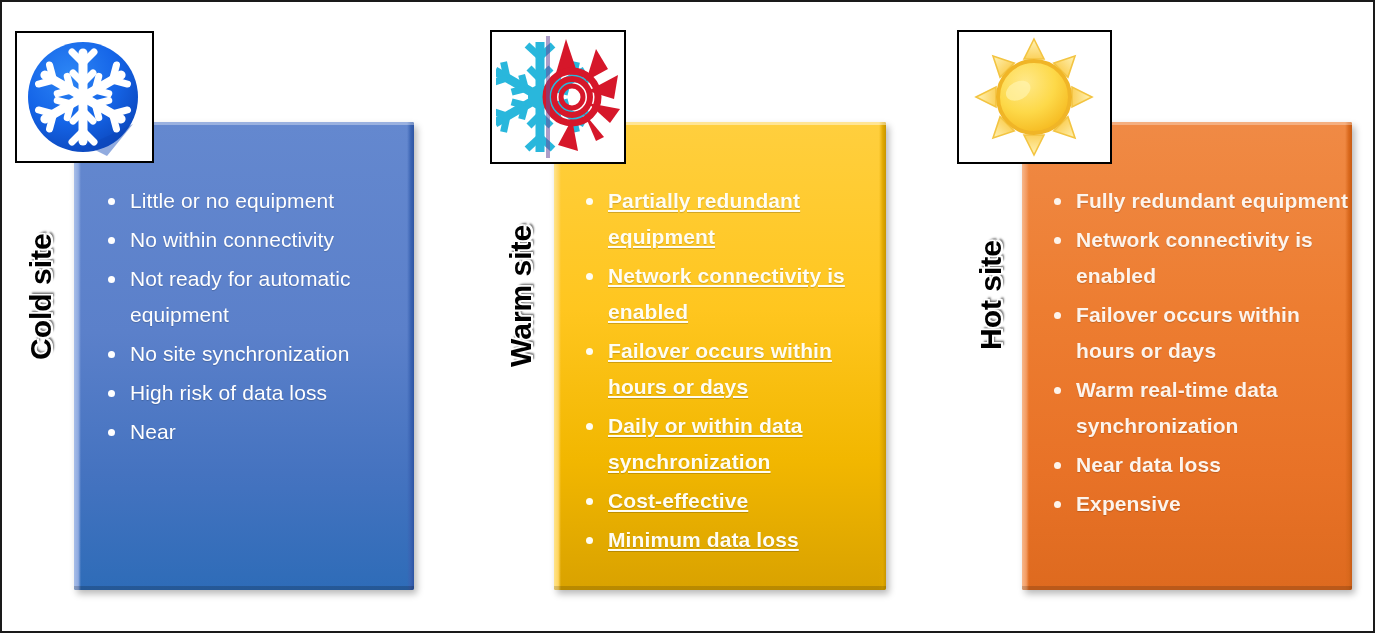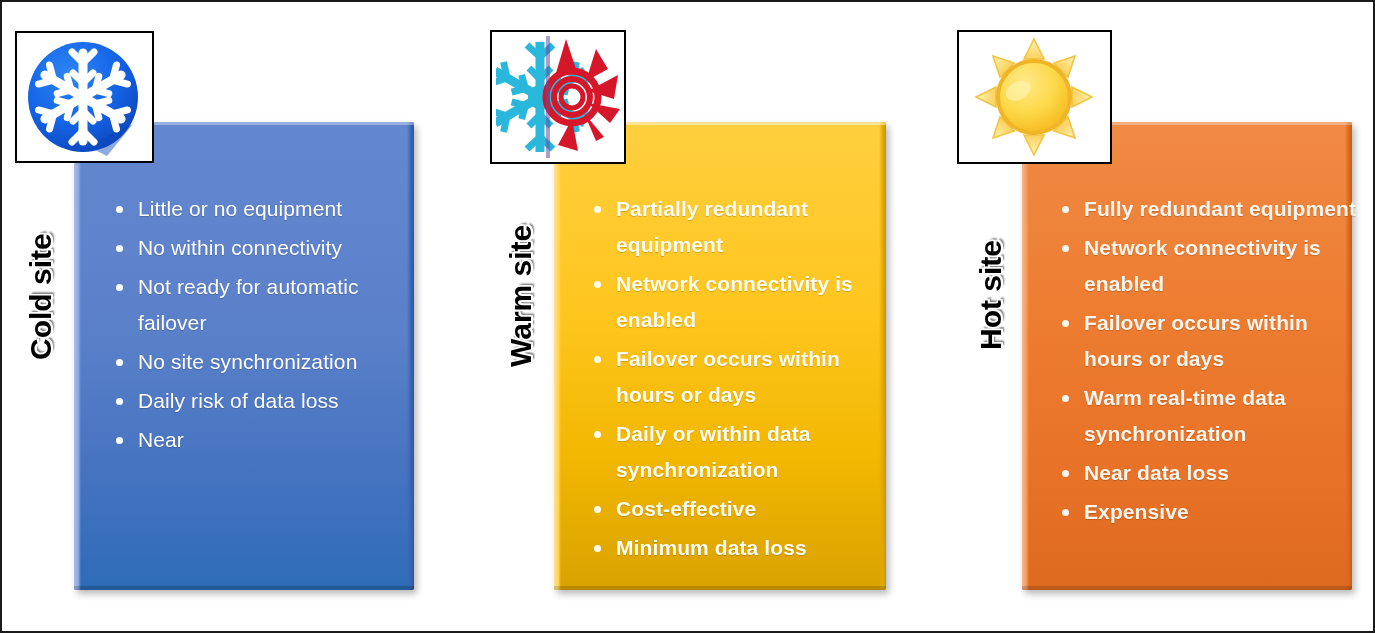--- a/index.html
+++ b/index.html
@@ -57,21 +57,21 @@
     position: absolute;
     left: 0; right: 0; bottom: 0;
     height: 4px;
   }
 
   
   .bullets {
     position: absolute;
     z-index: 4;
     list-style: none;
-    margin: 16px;
+    margin: 8px;
     padding: 0;
   }
   .bullets li {
     position: relative;
     padding-left: 28px;
     margin: 0 0 3px 0;
     font-size: 21px;
     line-height: 36px;
     letter-spacing: 0.1px;
     text-shadow: 0 1px 1px rgba(0,0,0,0.18);
@@ -130,23 +130,23 @@
                 background:linear-gradient(180deg,#6488CF 0%,#5B80CA 45%,#4573C0 75%,#2E6CB8 100%);">
       <div class="bevel-left" style="background:linear-gradient(90deg,#A8BEE8 0%,#8FAAE0 60%,rgba(255,255,255,0) 100%);"></div>
       <div class="bevel-right" style="background:linear-gradient(90deg,rgba(0,0,0,0) 0%,#3A63B2 55%,#2E55A3 100%);"></div>
       <div class="bevel-top" style="background:rgba(255,255,255,0.35);"></div>
       <div class="bevel-bottom" style="background:rgba(0,0,0,0.18);"></div>
     </div>
 
     <ul class="bullets" style="left:92px; top:173px; width:308px; color:#FFFFFF;">
       <li>Little or no equipment</li>
       <li>No within connectivity</li>
-      <li>Not ready for automatic failover</li>
+      <li>Not ready for automatic equipment</li>
       <li>No site synchronization</li>
-      <li>Daily risk of data loss</li>
+      <li>High risk of data loss</li>
       <li>Near</li>
     </ul>
 
     <div class="side-label" style="left:22px; top:358px;">Cold site</div>
 
     <div class="icon-tile" style="left:13px; top:29px; width:139px; height:132px;">
       <svg width="128" height="122" viewBox="0 0 128 122">
         <defs>
           <radialGradient id="coldBall" cx="38%" cy="30%" r="78%">
             <stop offset="0%" stop-color="#2D86F5"></stop>
@@ -204,21 +204,21 @@
   <div class="column" style="left:480px; width:440px;">
 
     <div class="card" style="left:72px; top:120px; width:332px; height:468px;
                 background:linear-gradient(180deg,#FFCF3E 0%,#FFC61F 40%,#F2B700 72%,#D9A200 100%);">
       <div class="bevel-left" style="background:linear-gradient(90deg,#FFE48C 0%,#FFD561 60%,rgba(255,255,255,0) 100%);"></div>
       <div class="bevel-right" style="background:linear-gradient(90deg,rgba(0,0,0,0) 0%,#E0A800 55%,#C89500 100%);"></div>
       <div class="bevel-top" style="background:rgba(255,255,255,0.45);"></div>
       <div class="bevel-bottom" style="background:rgba(0,0,0,0.15);"></div>
     </div>
 
-    <ul class="bullets" style="left:90px; top:173px; width:300px; color:#FFFDF2; font-weight:bold;">
+    <ul class="bullets" style="left:90px; top:173px; width:300px; color:#FFFDF2; font-weight:bold;text-decoration:underline;">
       <li>Partially redundant equipment</li>
       <li>Network connectivity is enabled</li>
       <li>Failover occurs within hours or days</li>
       <li>Daily or within data synchronization</li>
       <li>Cost-effective</li>
       <li>Minimum data loss</li>
     </ul>
 
     <div class="side-label" style="left:22px; top:365px;">Warm site</div>
 

